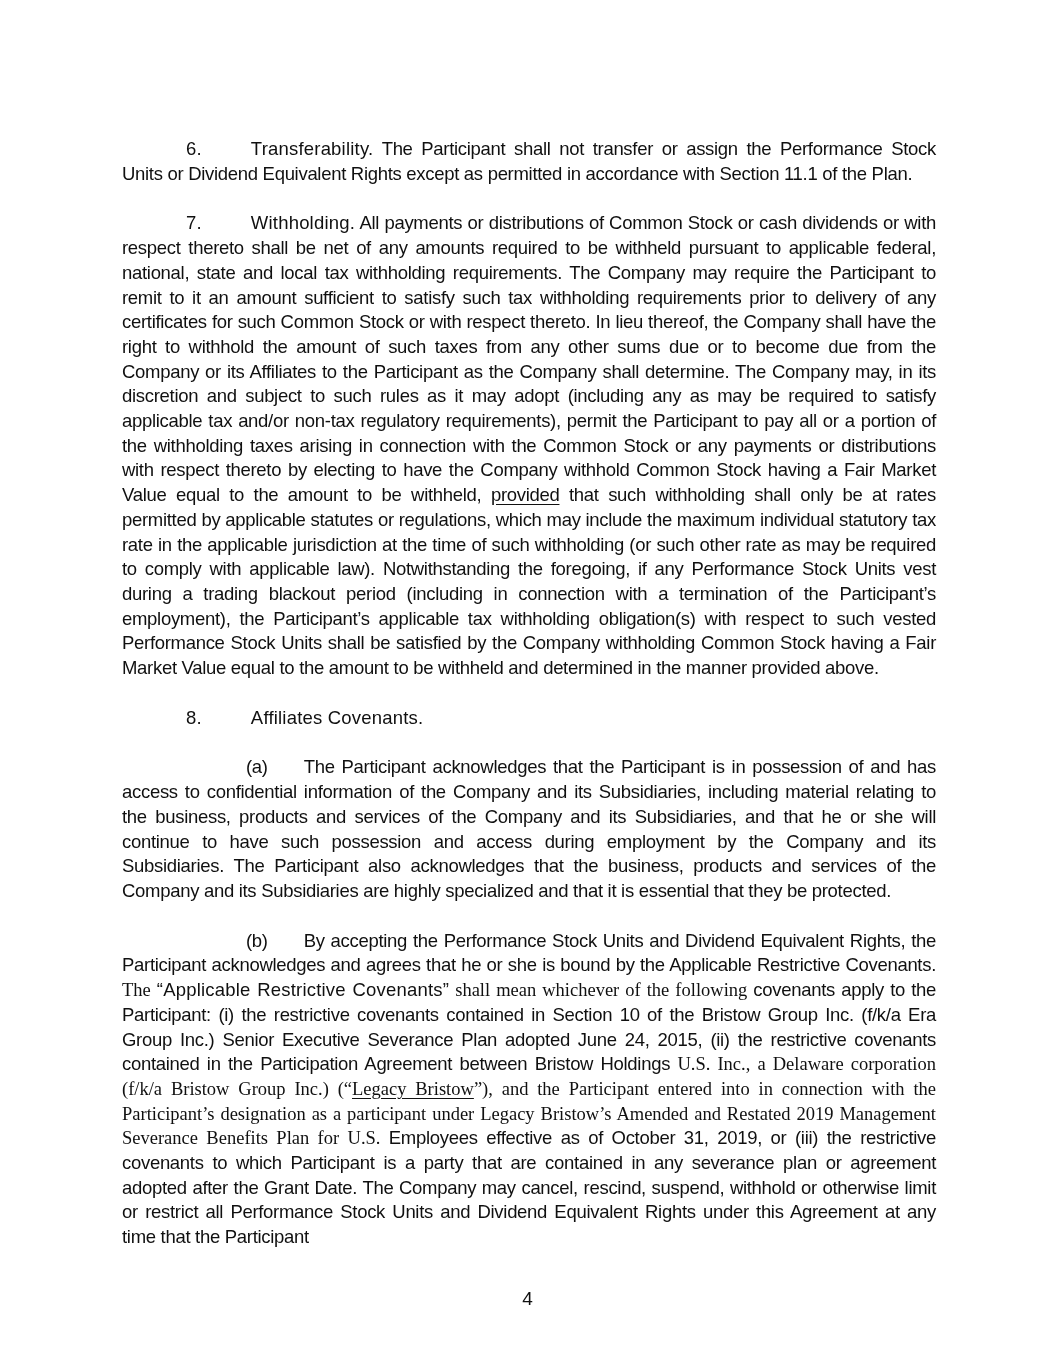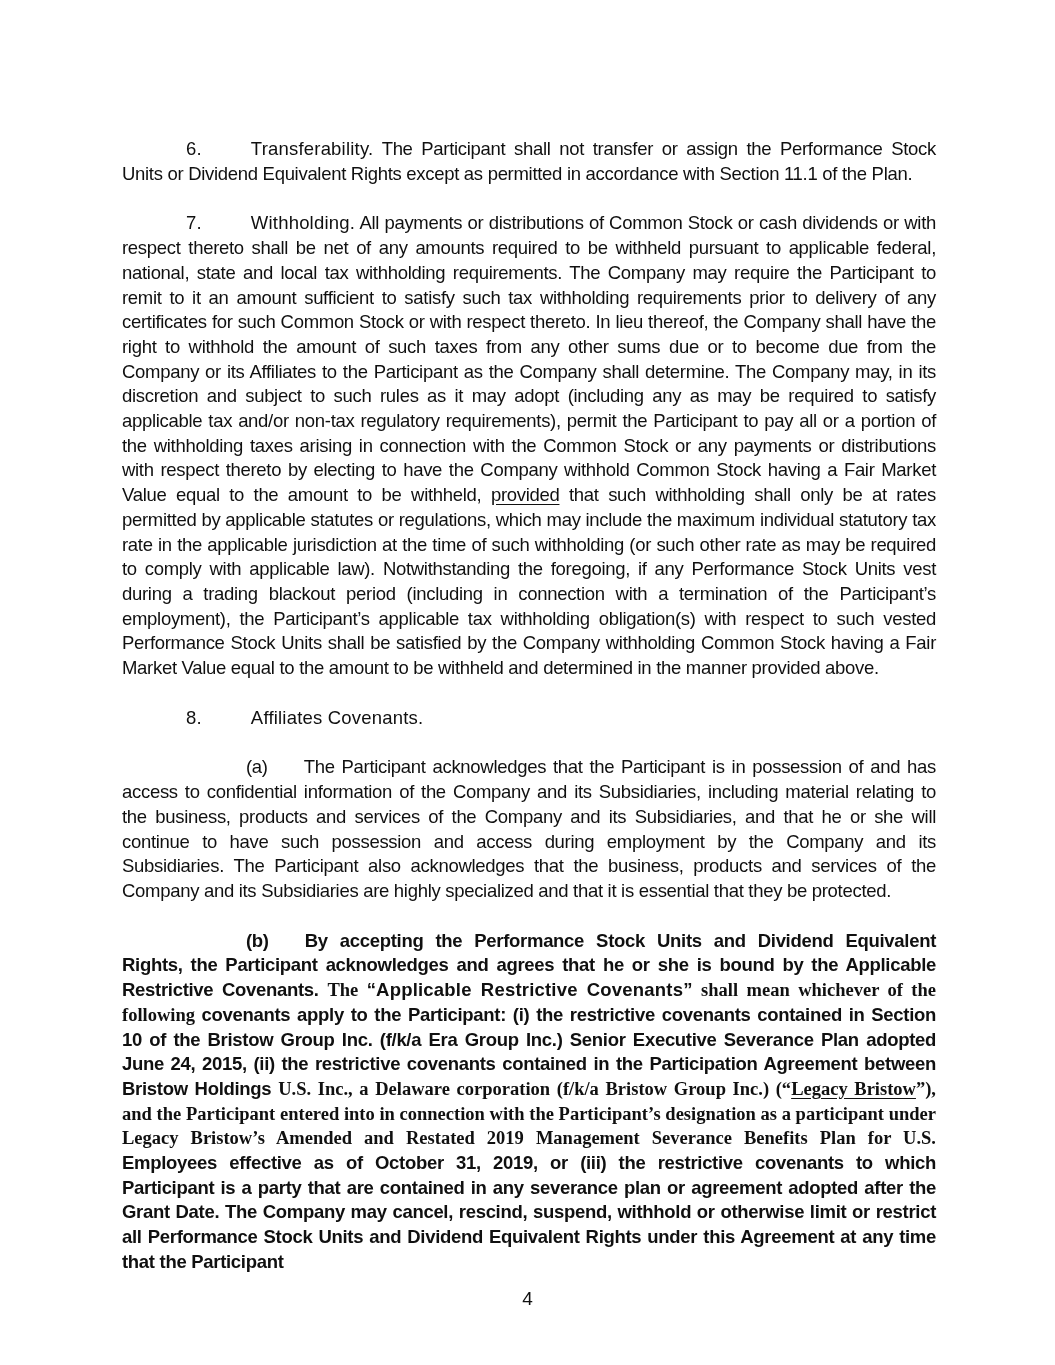--- a/index.html
+++ b/index.html
@@ -21,21 +21,21 @@
     top: 121px;
     width: 814px;
     color: #101010;
     font-family: "Liberation Sans", sans-serif;
     font-size: 18.5px;
     line-height: 24.7px;
     letter-spacing: -0.3px;
     text-align: justify;
   }
   .para { margin: 0 0 25px 0; }
-  .para:last-child { margin-bottom: 0; font-weight: bold; }
+  .para:last-child { margin-bottom: 0; }
   .sect { text-indent: 64px; }
   .sub  { text-indent: 124px; }
   .tab-num { display: inline-block; width: 49px; }
   .tab-sub { display: inline-block; width: 36px; }
   .head { letter-spacing: 0.2px; }
   .wide { letter-spacing: 0.2px; }
   .serif {
     font-family: "Liberation Serif", serif;
     letter-spacing: 0;
   }

